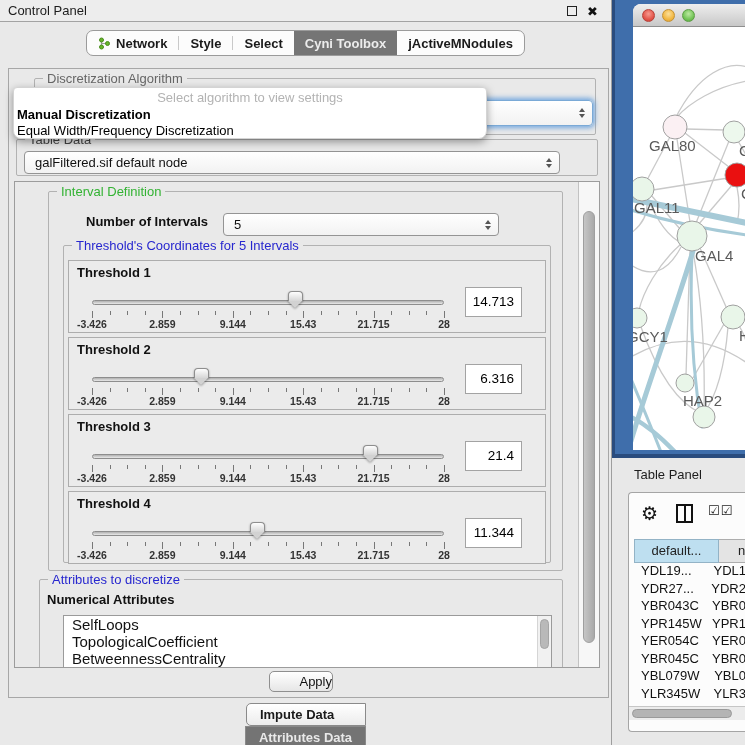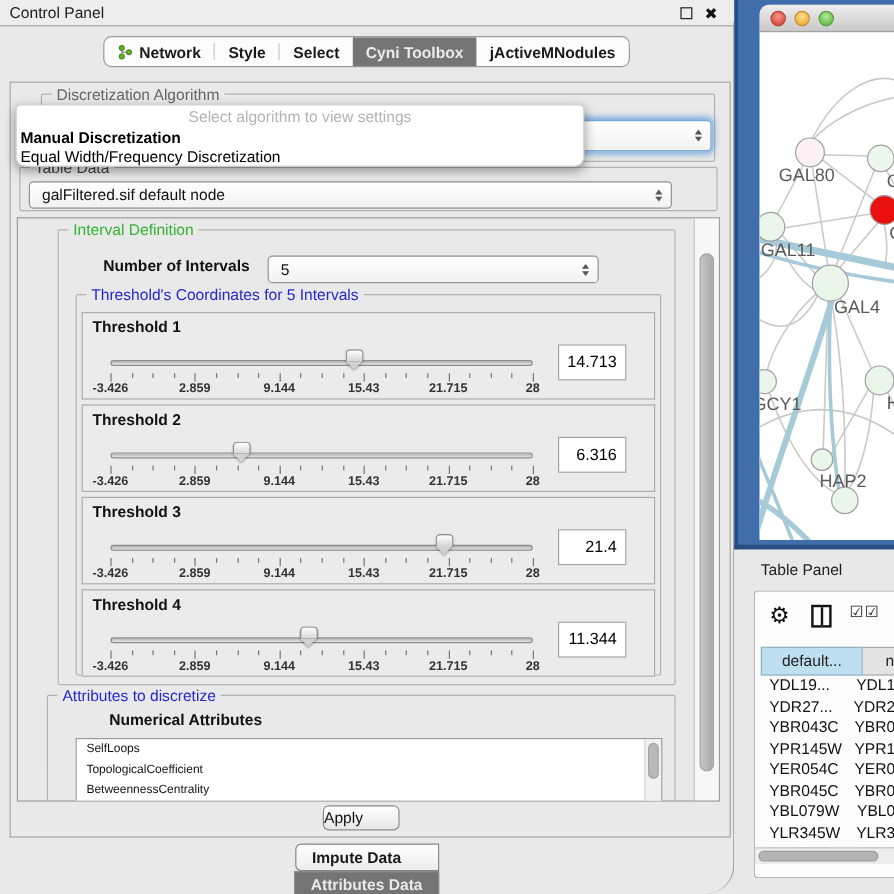--- a/index.html
+++ b/index.html
@@ -1,20 +1,20 @@
 <!DOCTYPE html>
 <html><head>
 <meta charset="utf-8">
 <style>
   *{margin:0;padding:0;box-sizing:border-box;}
   html,body{width:745px;height:745px;}
   body{font-family:"Liberation Sans","DejaVu Sans",sans-serif;background:#e9e9e9;position:relative;overflow:hidden;}
 
   
-  #control-panel{position:absolute;left:0;top:0;width:612px;height:745px;background:#e9e9e9;border-right:1px solid #9e9e9e;border-radius:24px;}
+  #control-panel{position:absolute;left:0;top:0;width:612px;height:745px;background:#e9e9e9;border-right:1px solid #9e9e9e;}
   #cp-titlebar{position:absolute;left:0;top:0;width:100%;height:22px;background:#ededed;border-bottom:1px solid #a3a3a3;}
   #cp-title{position:absolute;left:8px;top:0;line-height:21px;font-size:13px;color:#1d1d1d;}
   #float-btn{position:absolute;right:34px;top:6px;width:10px;height:10px;border:1.5px solid #222;background:transparent;}
   #close-btn{position:absolute;right:13px;top:2px;font-size:13px;font-weight:bold;color:#111;line-height:19px;}
 
   
   #top-tabbar{position:absolute;left:0;top:30px;width:100%;display:flex;justify-content:center;}
   #top-tabs{display:inline-flex;border:1px solid #9b9b9b;border-radius:7px;overflow:hidden;background:#fcfcfc;height:26px;}
   .tab{display:flex;align-items:center;padding:0 11px;font-size:13px;font-weight:600;color:#1a1a1a;white-space:nowrap;}
   .tab.sel{background:#757575;color:#ececec;}
@@ -56,27 +56,27 @@
   .th-thumb{position:absolute;top:30px;width:15px;height:17px;filter:drop-shadow(0 1px 1px rgba(0,0,0,.35));}
   .thumb-top{height:10px;border:1px solid #8e8e8e;border-bottom:none;border-radius:4px 4px 0 0;background:linear-gradient(#fefefe,#d6d6d6);}
   .thumb-tip{width:0;height:0;border-left:7.5px solid transparent;border-right:7.5px solid transparent;border-top:7px solid #d2d2d2;}
   .ticks{position:absolute;left:0;top:50px;width:100%;height:8px;}
   .tick{position:absolute;top:0;width:1px;height:4px;background:#777;}
   .tick.major{height:7px;}
   .tick-labels{position:absolute;left:0;top:57px;width:100%;height:13px;}
   .slabel{position:absolute;top:0;transform:translateX(-50%);font-size:10.5px;font-weight:bold;color:#333;white-space:nowrap;}
   .valbox{position:absolute;left:396px;top:26px;width:57px;height:30px;background:#fff;border:1px solid #a3a3a3;font-size:13.5px;line-height:28px;text-align:right;padding-right:7px;color:#000;}
 
-  #attr-subtitle{position:absolute;left:32px;top:410px;font-size:13px;font-weight:bold;color:#111;margin-left:44px;}
+  #attr-subtitle{position:absolute;left:32px;top:410px;font-size:13px;font-weight:bold;color:#111;}
   #attr-list{position:absolute;left:48px;top:433px;width:489px;height:70px;background:#fff;border:1px solid #9a9a9a;overflow:hidden;}
-  .attr-item{font-size:10px;color:#111;line-height:17px;padding-left:8px;white-space:nowrap;}
+  .attr-item{font-size:15px;color:#111;line-height:17px;padding-left:8px;white-space:nowrap;}
   #attr-scroll{position:absolute;right:0;top:0;width:14px;height:100%;background:#f1f1f1;border-left:1px solid #d5d5d5;}
   #attr-thumb{position:absolute;left:2px;top:3px;width:9px;height:30px;border-radius:5px;background:#b9b9b9;border:1px solid #a5a5a5;}
 
-  #apply-btn{position:absolute;left:269px;top:671px;width:64px;height:21px;background:linear-gradient(#ffffff,#e6e6e6);border:1px solid #8f8f8f;border-radius:5px;font-size:13px;text-align:left;line-height:19px;color:#111;}
+  #apply-btn{position:absolute;left:269px;top:671px;width:64px;height:21px;background:linear-gradient(#ffffff,#e6e6e6);border:1px solid #8f8f8f;border-radius:5px;font-size:13px;text-align:right;line-height:19px;color:#111;}
 
   #bottom-tabbar{position:absolute;left:0;top:703px;width:612px;display:flex;justify-content:center;}
   .seg{border:1px solid #8a8a8a;background:linear-gradient(#ffffff,#ececec);padding:0 13px;height:23px;line-height:21px;font-size:13px;font-weight:600;color:#1a1a1a;margin-left:-1px;}
   .seg.first{border-radius:5px 0 0 5px;margin-left:0;}
   .seg.last{border-radius:0 5px 5px 0;}
   .seg.sel{background:#747474;color:#e9e9e9;}
 
   
   #desktop-blue{position:absolute;left:612px;top:0;width:133px;height:458px;background:#3f6eab;box-shadow:inset 3px 0 0 #2a4c7e, inset 0 -4px 0 #2a4c7e;}
   #net-window{position:absolute;left:633px;top:4px;width:112px;height:446px;border-radius:8px 0 0 0;overflow:hidden;background:#fff;}

